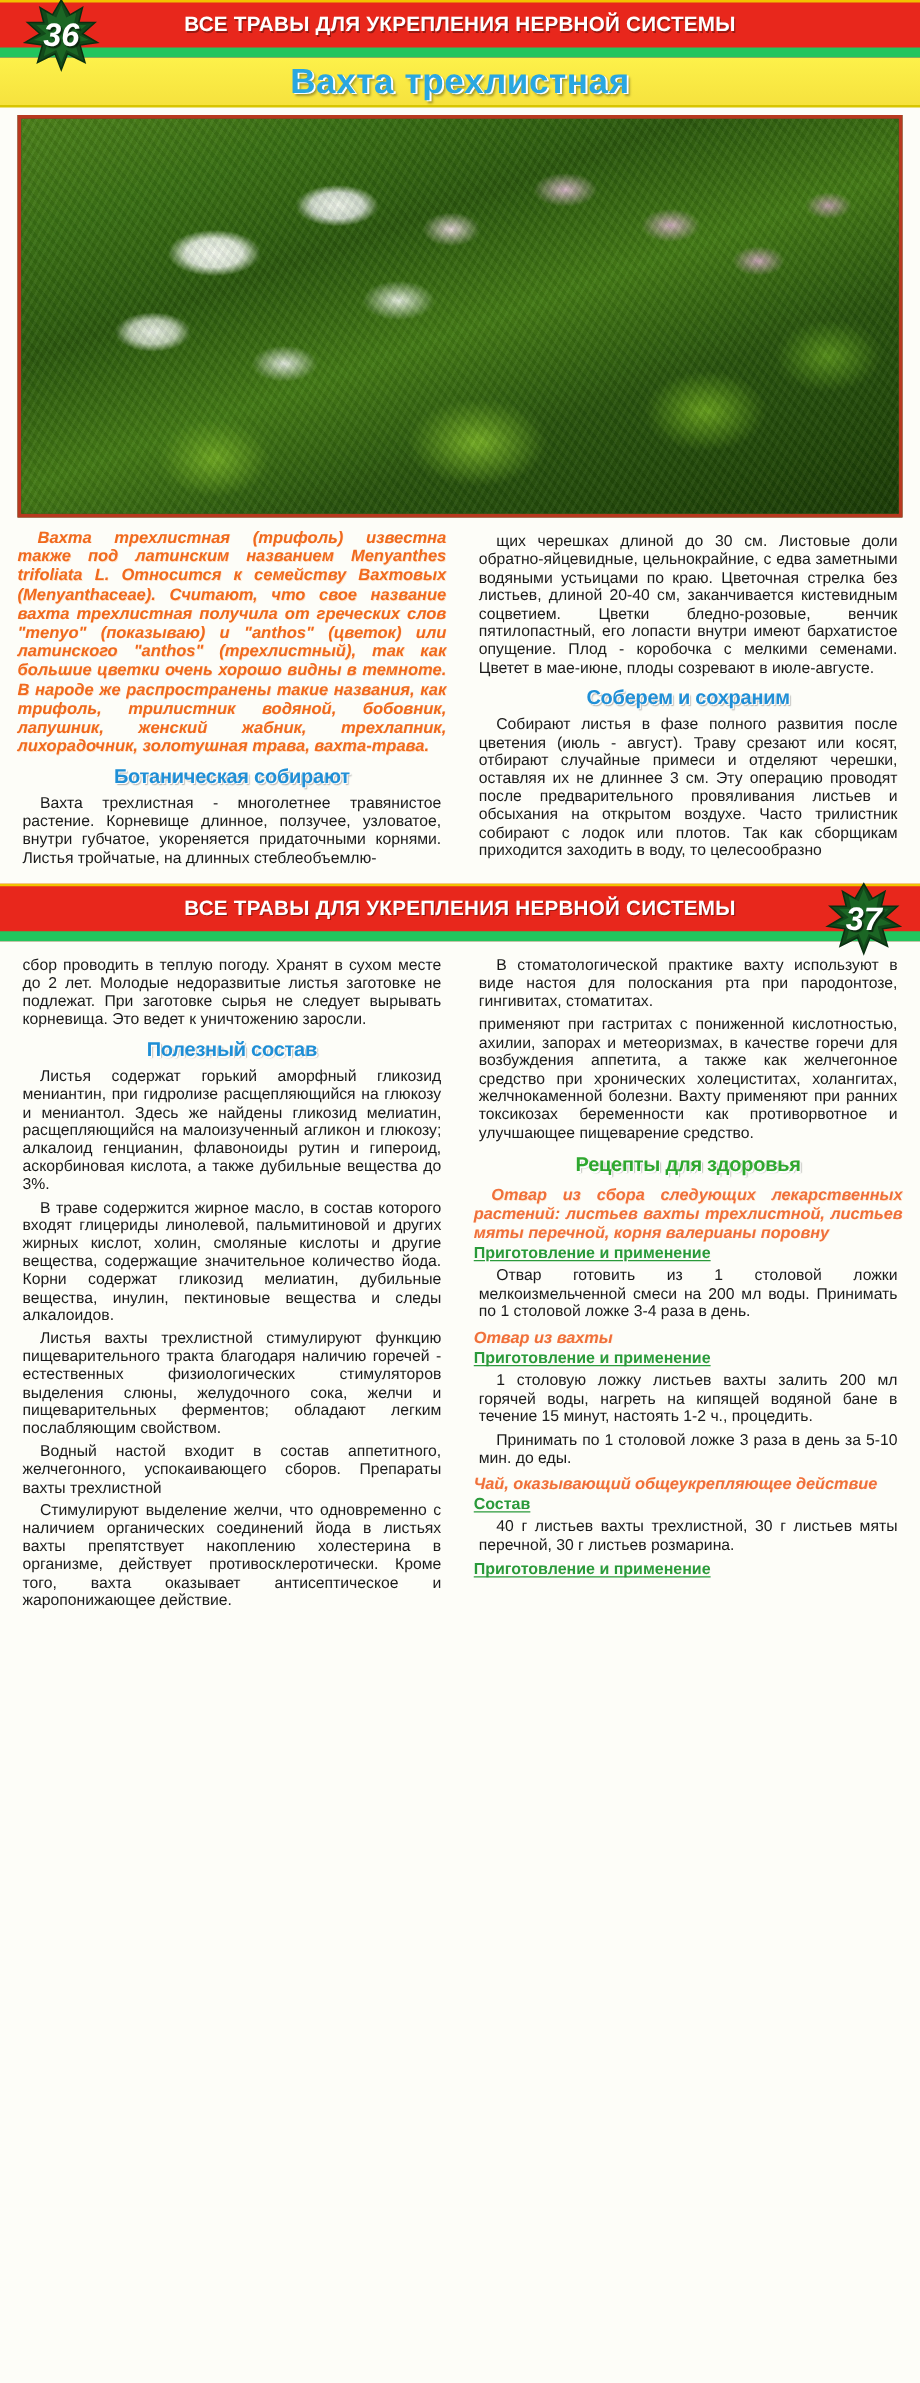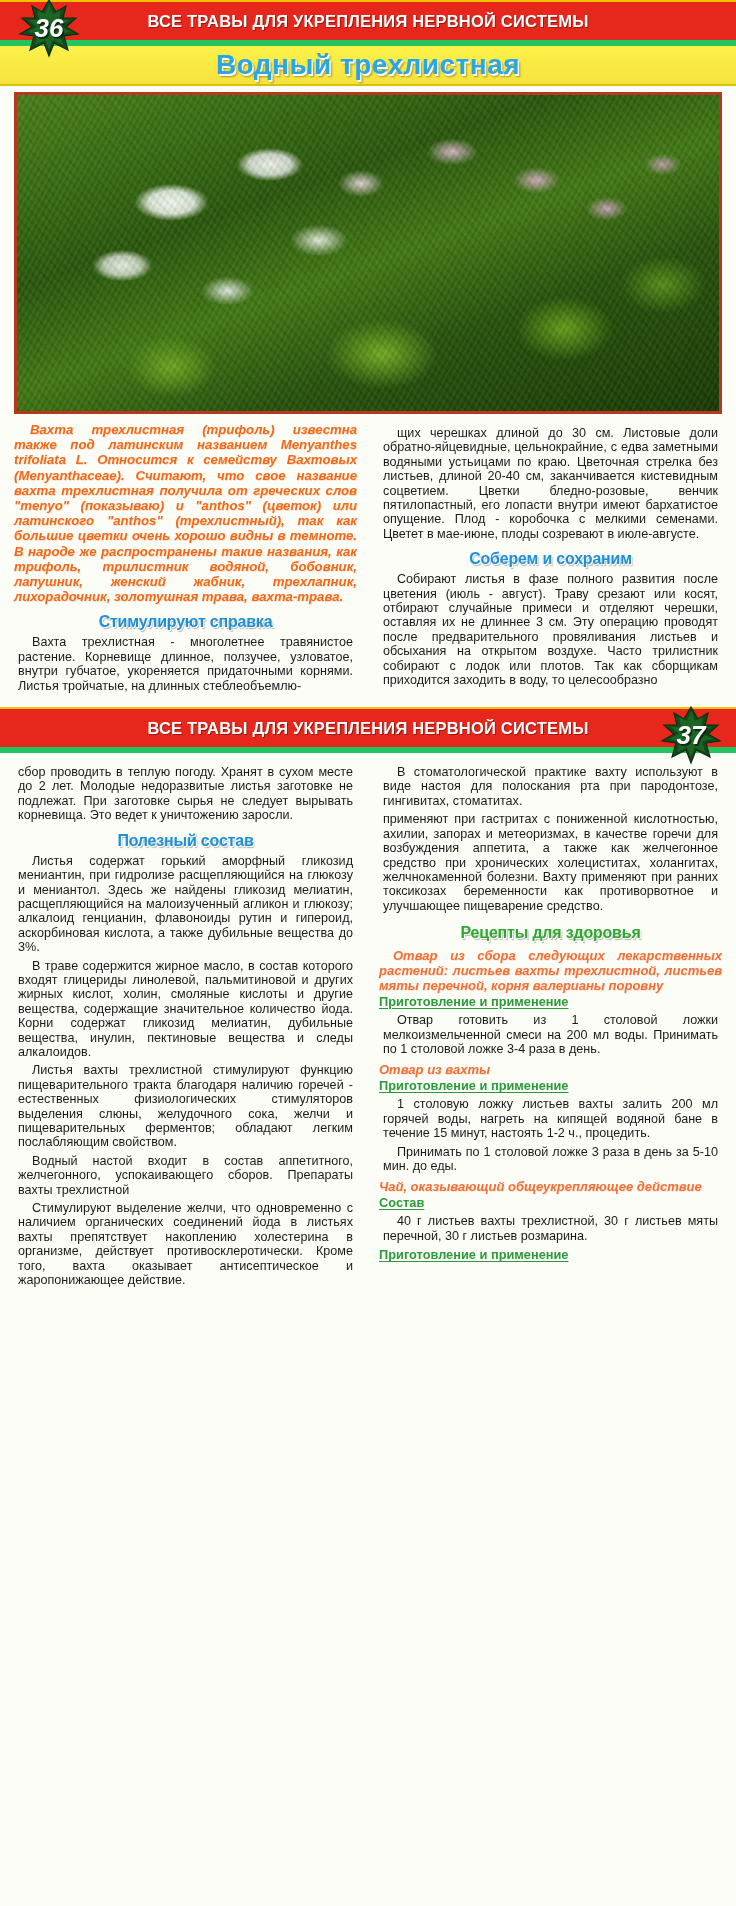--- a/index.html
+++ b/index.html
@@ -12,21 +12,21 @@
 
   
   .banner {
     position: relative;
     height: 46px;
     background: #e8271c;
     display: flex;
     align-items: center;
     justify-content: center;
     border-top: 2px solid #f2c200;
-    border-bottom: 6px solid #22c55e;
+    border-bottom: 8px solid #22c55e;
   }
   .banner-title {
     color: #ffffff;
     font-size: 16.5px;
     font-weight: bold;
     letter-spacing: 0.2px;
     text-shadow: 1px 1px 0 rgba(0,0,0,0.35);
     white-space: nowrap;
   }
   .leaf-badge {
@@ -189,31 +189,31 @@
     <svg width="62" height="60" viewBox="0 0 62 60">
       <path d="M31 2 L38 14 L48 8 L45 20 L58 20 L48 29 L60 36 L46 38 L50 52 L36 45 L31 58 L26 45 L12 52 L16 38 L2 36 L14 29 L4 20 L17 20 L14 8 L24 14 Z" fill="#12491a" stroke="#0a2f10" stroke-width="1.2"></path>
       <path d="M31 6 L35 16 L43 12 L41 22 L51 22 L43 29 L53 34 L42 36 L45 47 L35 42 L31 52 L27 42 L17 47 L20 36 L9 34 L19 29 L11 22 L21 22 L19 12 L27 16 Z" fill="#1d6b27" opacity="0.85"></path>
     </svg>
     <span class="page-num">36</span>
   </div>
   <span class="banner-title">ВСЕ ТРАВЫ ДЛЯ УКРЕПЛЕНИЯ НЕРВНОЙ СИСТЕМЫ</span>
 </div>
 
 <div class="title-bar">
-  <span class="plant-title">Водный трехлистная</span>
+  <span class="plant-title">Вахта трехлистная</span>
 </div>
 
 <div class="photo-wrap">
   <div class="photo"></div>
 </div>
 
 <div class="cols">
   <div class="col">
     <p class="intro">Вахта трехлистная (трифоль) известна также под латинским названием Menyanthes trifoliata L. Относится к семейству Вахтовых (Menyanthaceae). Считают, что свое название вахта трехлистная получила от греческих слов "menyo" (показываю) и "anthos" (цветок) или латинского "anthos" (трехлистный), так как большие цветки очень хорошо видны в темноте. В народе же распространены такие названия, как трифоль, трилистник водяной, бобовник, лапушник, женский жабник, трехлапник, лихорадочник, золотушная трава, вахта-трава.</p>
-    <h2 class="sec-blue">Стимулируют справка</h2>
+    <h2 class="sec-blue">Ботаническая собирают</h2>
     <p class="body">Вахта трехлистная - многолетнее травянистое растение. Корневище длинное, ползучее, узловатое, внутри губчатое, укореняется придаточными корнями. Листья тройчатые, на длинных стеблеобъемлю-</p>
   </div>
   <div class="col">
     <p class="body">щих черешках длиной до 30 см. Листовые доли обратно-яйцевидные, цельнокрайние, с едва заметными водяными устьицами по краю. Цветочная стрелка без листьев, длиной 20-40 см, заканчивается кистевидным соцветием. Цветки бледно-розовые, венчик пятилопастный, его лопасти внутри имеют бархатистое опущение. Плод - коробочка с мелкими семенами. Цветет в мае-июне, плоды созревают в июле-августе.</p>
     <h2 class="sec-blue">Соберем и сохраним</h2>
     <p class="body">Собирают листья в фазе полного развития после цветения (июль - август). Траву срезают или косят, отбирают случайные примеси и отделяют черешки, оставляя их не длиннее 3 см. Эту операцию проводят после предварительного провяливания листьев и обсыхания на открытом воздухе. Часто трилистник собирают с лодок или плотов. Так как сборщикам приходится заходить в воду, то целесообразно</p>
   </div>
 </div>
 
 <div class="banner mid-banner">

